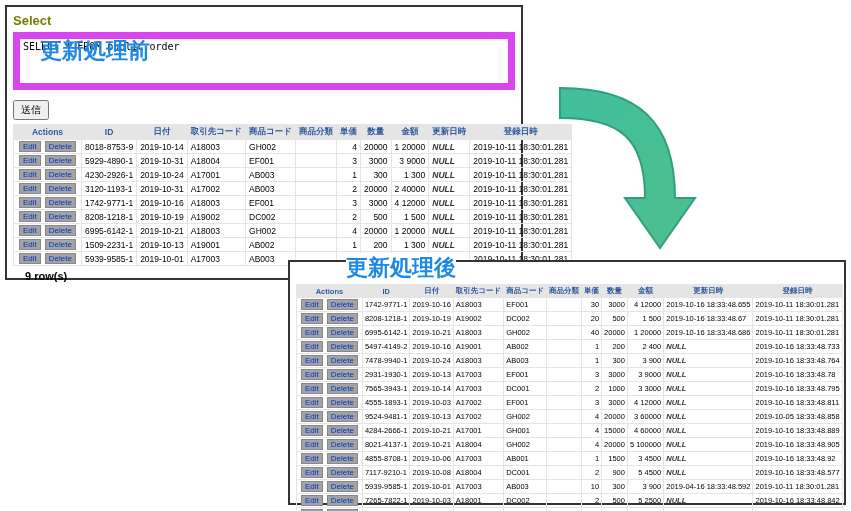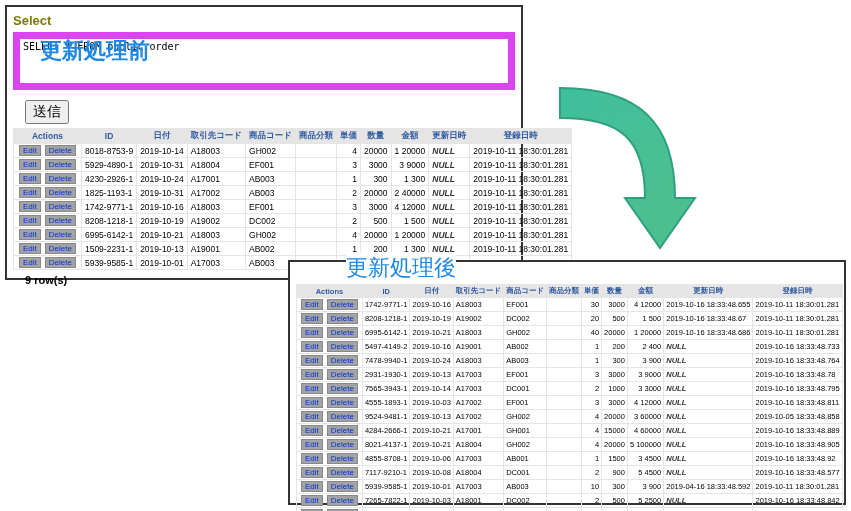--- a/index.html
+++ b/index.html
@@ -56,29 +56,29 @@
     font-weight: bold;
     pointer-events: none;
     font-family: "Hiragino Kaku Gothic Pro","Meiryo",sans-serif;
   }
   .overlay-label-after {
     position: absolute;
     left: 346px;
     top: 253px;
     font-size: 22px;
     color: #1e88e5;
-    font-weight: normal;
+    font-weight: bold;
     pointer-events: none;
     z-index: 5;
     font-family: "Hiragino Kaku Gothic Pro","Meiryo",sans-serif;
     background:#fff;
   }
   .submit-btn {
-    margin: 4px 12px;
-    font-size: 14px;
+    margin: 4px 0;
+    font-size: 10px;
     padding: 1px 6px;
   }
   table.grid {
     border-collapse: collapse;
     width: 100%;
     font-size: 8.5px;
   }
   table.grid th, table.grid td {
     border: 1px solid #e5e5e5;
     padding: 1px 3px;
@@ -179,21 +179,21 @@
           <td>AB003</td>
           <td></td>
           <td class="num">1</td>
           <td class="num">300</td>
           <td class="num">1     300</td>
           <td><span class="null">NULL</span></td>
           <td>2019-10-11 18:30:01.281</td>
         </tr>
         <tr>
           <td><span class="act-btn">Edit</span><span class="act-btn">Delete</span></td>
-          <td>1825-1193-1</td>
+          <td>3120-1193-1</td>
           <td>2019-10-31</td>
           <td>A17002</td>
           <td>AB003</td>
           <td></td>
           <td class="num">2</td>
           <td class="num">20000</td>
           <td class="num">2 40000</td>
           <td><span class="null">NULL</span></td>
           <td>2019-10-11 18:30:01.281</td>
         </tr>

